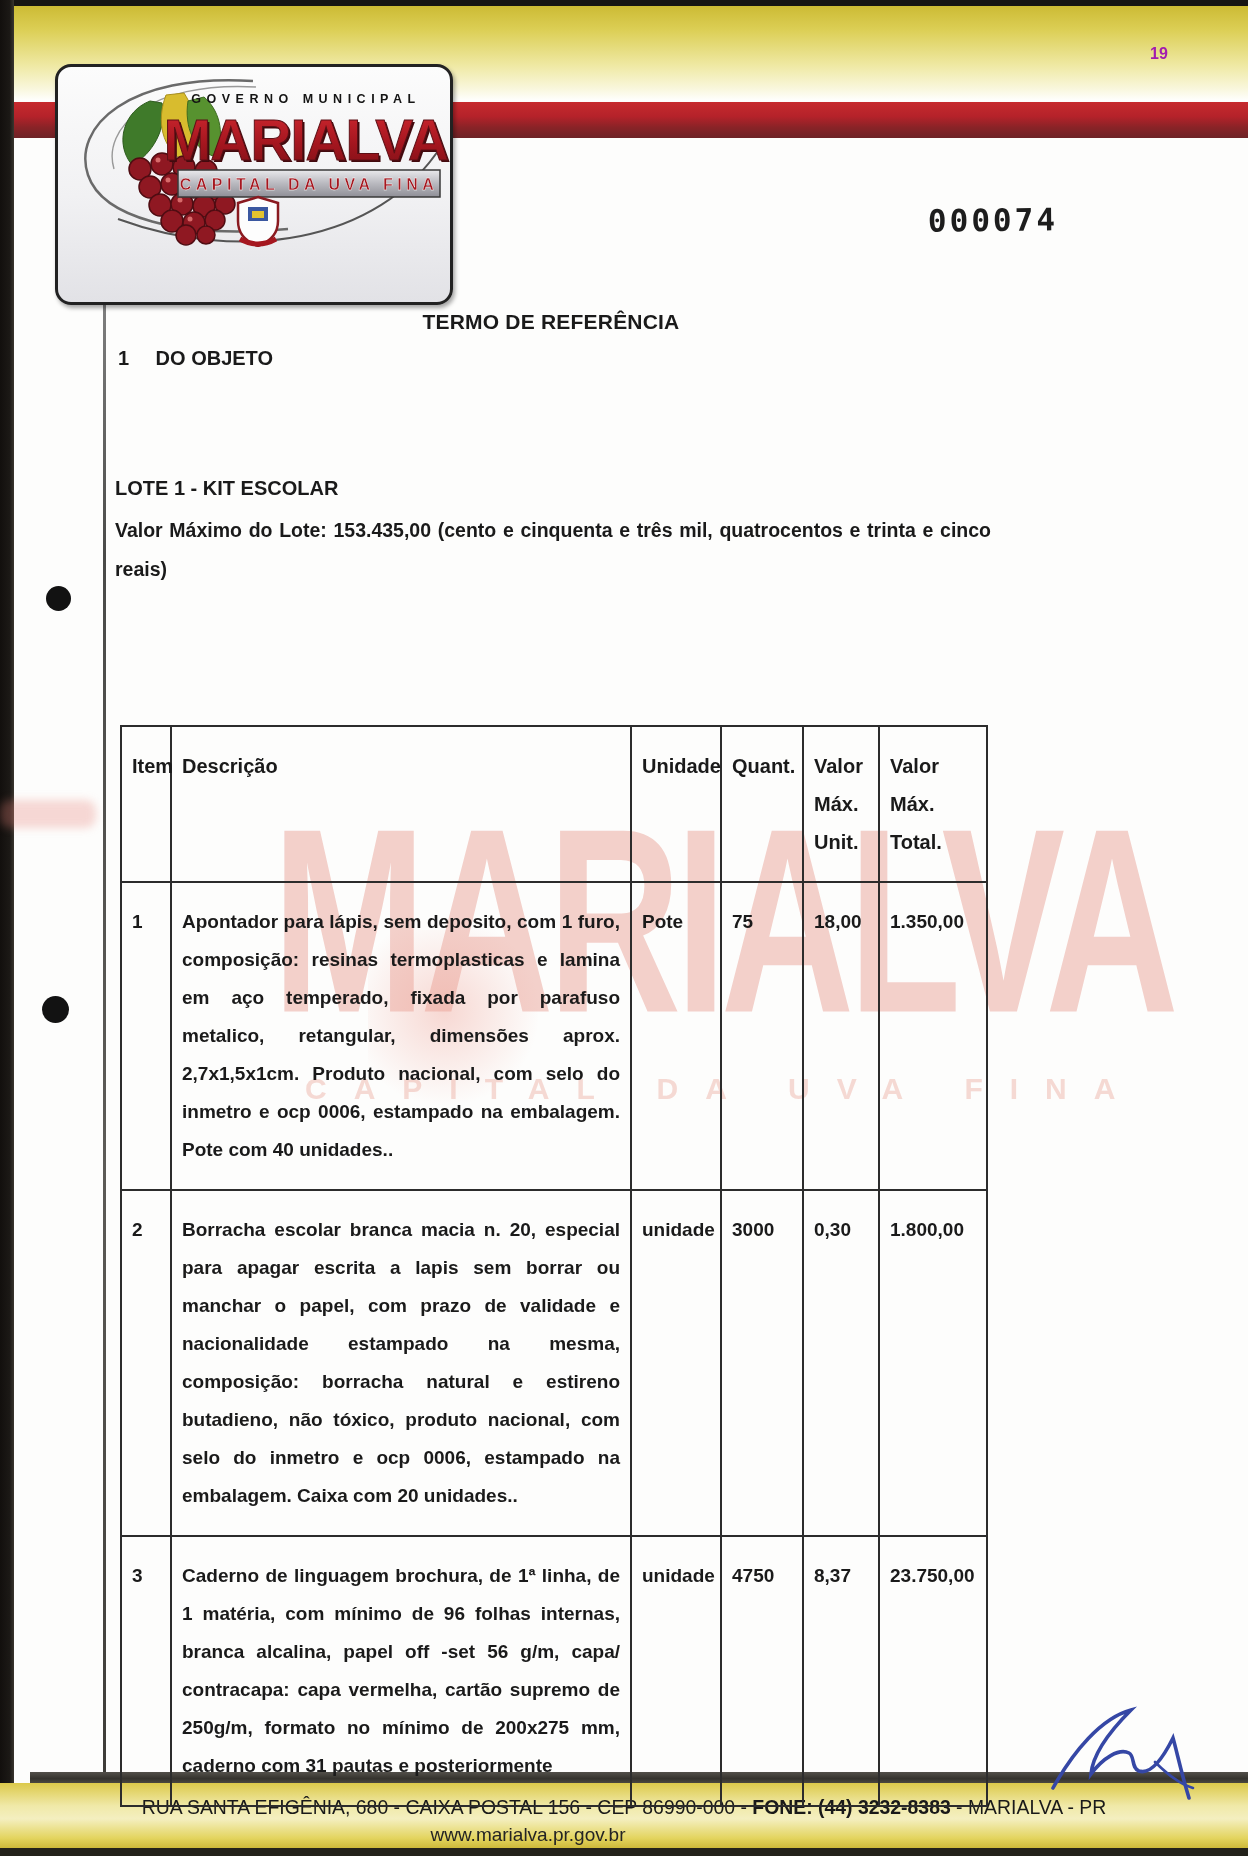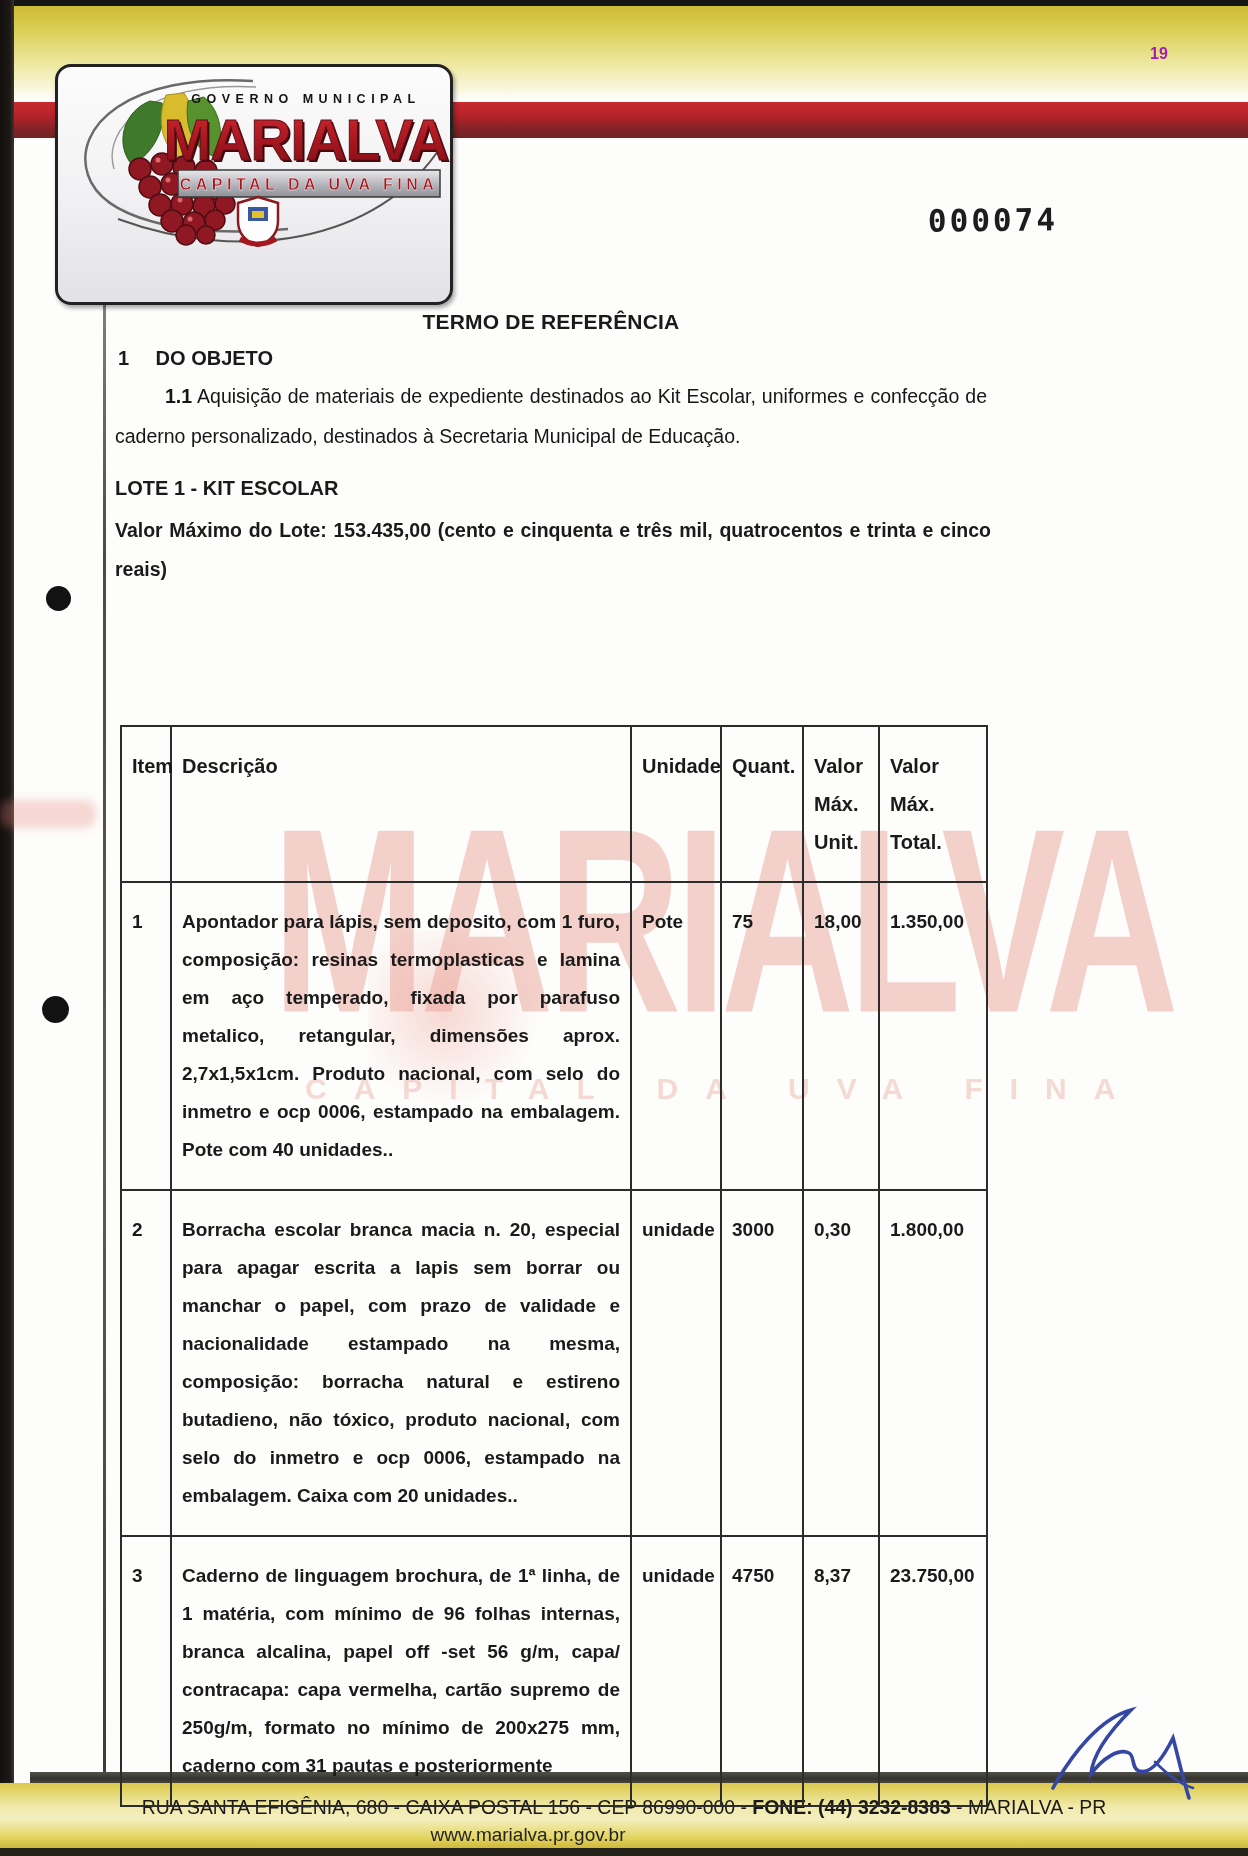--- a/index.html
+++ b/index.html
@@ -188,21 +188,20 @@
 
   <div class="pregao">Pregão Presencial nº 134/2012</div>
 
   <div class="doc-title-wrap">
     <span class="doc-title">TERMO DE REFERÊNCIA</span>
   </div>
   <div class="section-line">
     <span class="section-num">1</span>
     <span class="section-name">DO OBJETO</span>
   </div>
-  <p class="clause"><b>1.1</b><span> Aquisição de materiais de expediente destinados ao Kit Escolar, uniformes e confecção de caderno personalizado, destinados à Secretaria Municipal de Educação.</span></p>
   <div class="lote-title">LOTE 1 - KIT ESCOLAR</div>
   <div class="lote-value">Valor Máximo do Lote: 153.435,00 (cento e cinquenta e três mil, quatrocentos e trinta e cinco reais)</div>
 
   <table class="ref-table">
     <colgroup>
       <col class="col-item">
         <col class="col-desc">
         <col class="col-unid">
         <col class="col-quant">
         <col class="col-vunit">

